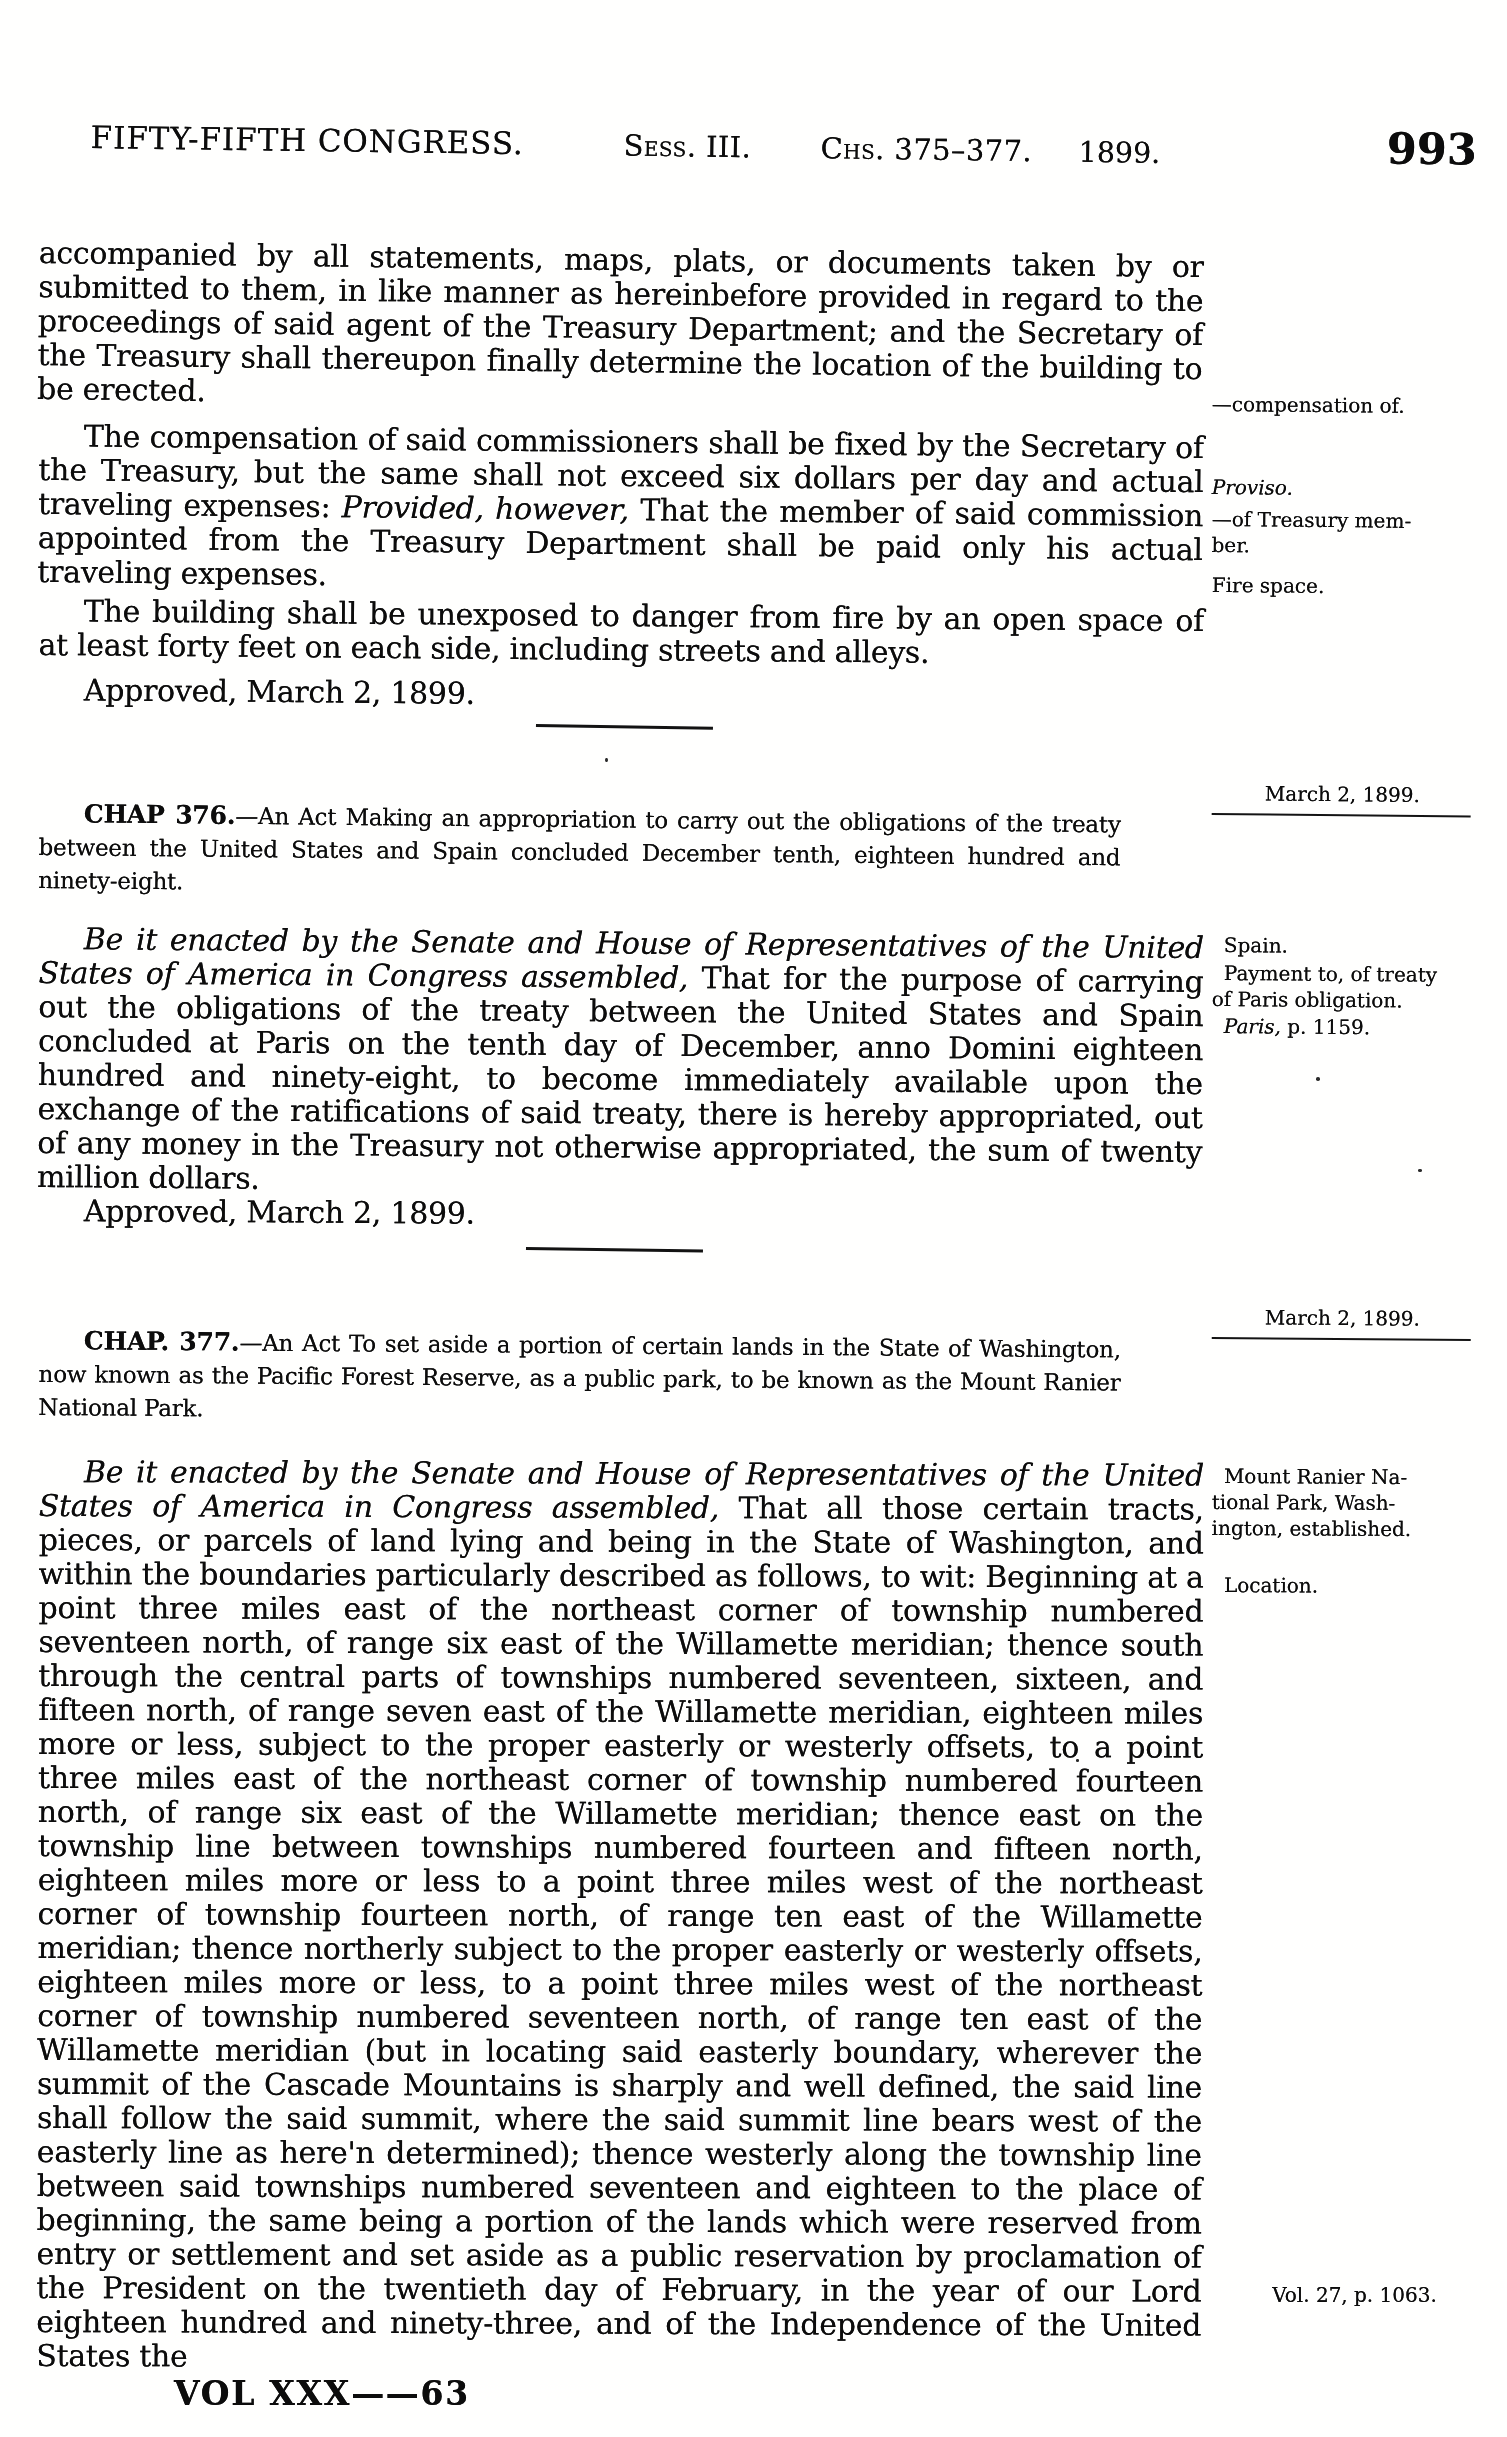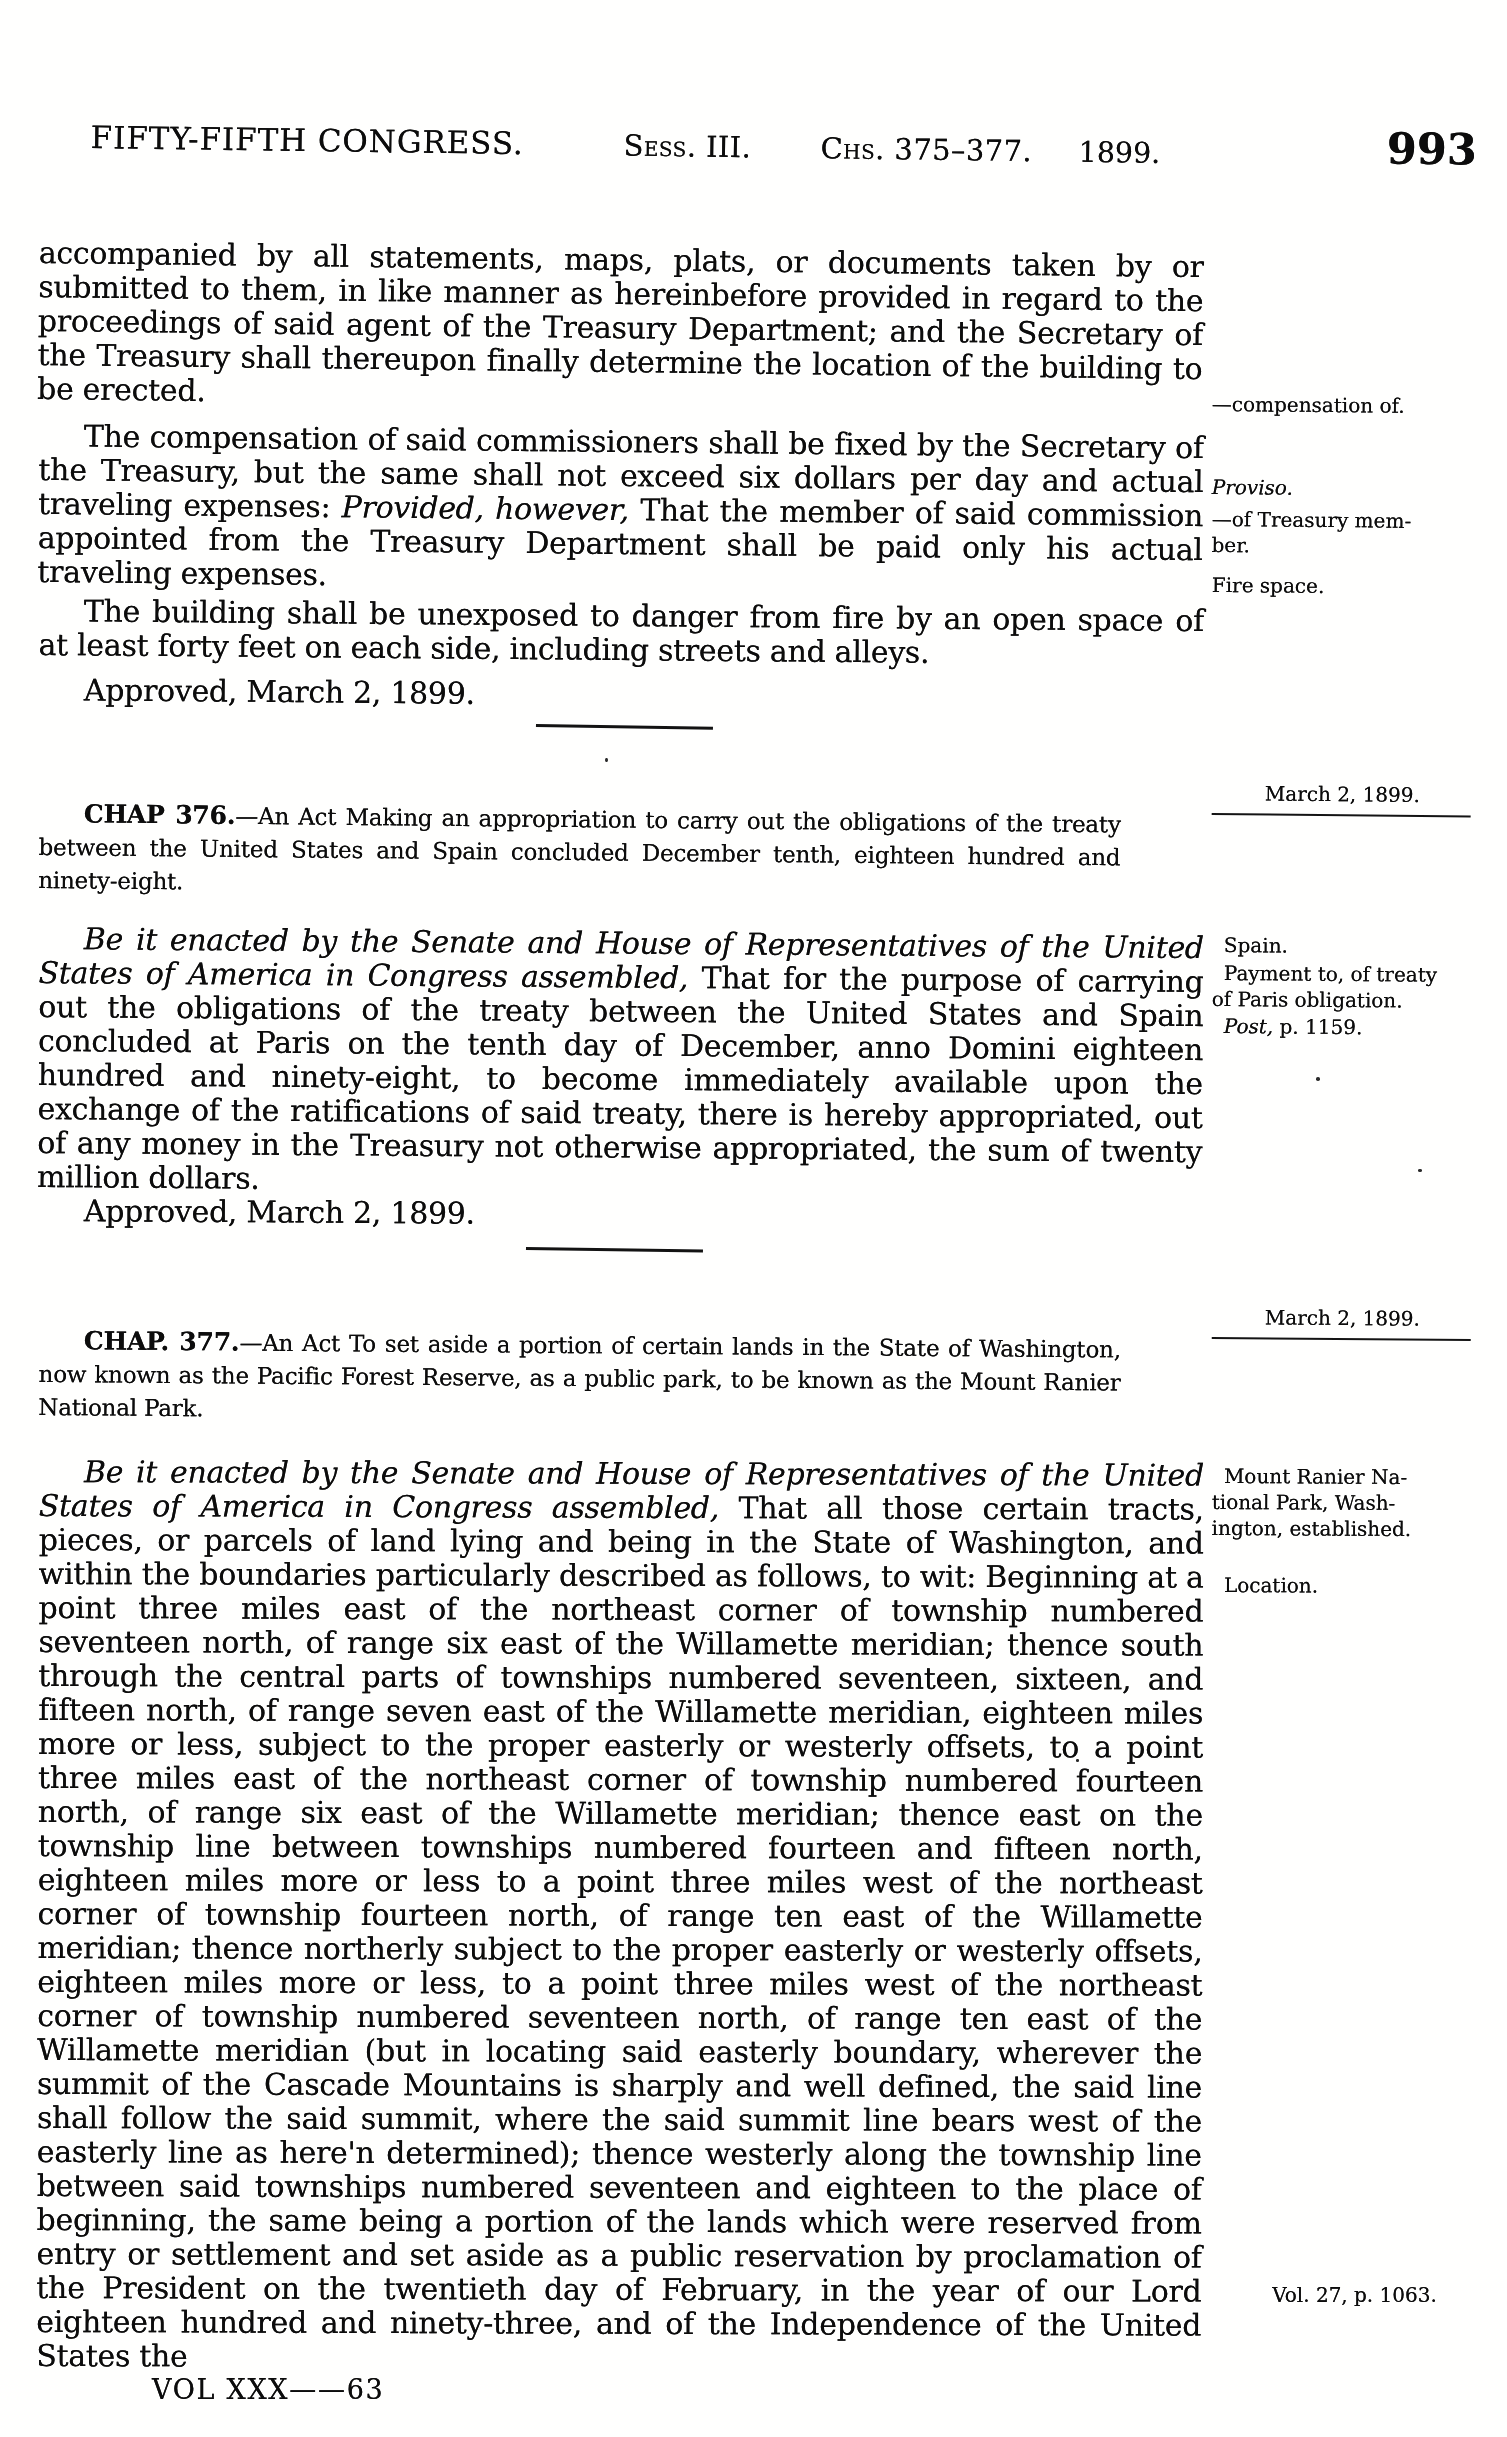--- a/index.html
+++ b/index.html
@@ -33,22 +33,22 @@
   .chap-head b{font-size:25px;}
   .rule{position:absolute;height:2.6px;background:#131313;transform-origin:0 0;}
   
   .note{position:absolute;left:1212px;width:275px;
         font-size:20px;line-height:26px;text-align:left;
         transform-origin:0 0;}
   .note .ln{display:block;}
   .note-date{text-align:center;width:261px;}
   .note-rule{display:block;height:1.7px;background:#141414;margin-top:7px;width:259px;}
   
-  .footer{position:absolute;left:152px;top:2374px;
-          font-size:27px;font-weight:normal;letter-spacing:1.7px;}
+  .footer{position:absolute;left:174px;top:2374px;
+          font-size:33px;font-weight:bold;letter-spacing:1.7px;}
   
   .speck{position:absolute;background:#2a2a2a;border-radius:50%;}
   i{font-style:italic;}
 </style>
 </head>
 <body>
 
 <div class="page">
 
   <div class="hdr">
@@ -87,21 +87,21 @@
 
   <div class="note note-date" style="top:780px;transform:rotate(.55deg);">
     <span>March 2, 1899.</span>
     <span class="note-rule"></span>
   </div>
   <div class="note" style="top:932px;transform:rotate(.45deg);text-indent:12px;">Spain.</div>
   <div class="note" style="top:960px;transform:rotate(.45deg);">
     <span class="ln" style="text-indent:12px;">Payment to, of treaty</span>
     <span class="ln">of Paris obligation.</span>
   </div>
-  <div class="note" style="top:1013px;transform:rotate(.45deg);text-indent:12px;"><i>Post,</i><span> p. 1159.</span></div>
+  <div class="note" style="top:1013px;transform:rotate(.45deg);text-indent:12px;"><i>Paris,</i><span> p. 1159.</span></div>
 
   <p class="blk chap-head ind" style="top:1301px;transform:rotate(.45deg);"><b>CHAP. 377.</b><span>—An Act To set aside a portion of certain lands in the State of Washington, now known as the Pacific Forest Reserve, as a public park, to be known as the Mount Ranier National Park.</span></p>
 
   <p class="blk ind" style="top:1425px;transform:rotate(.18deg);"><i>Be it enacted by the Senate and House of Representatives of the United States of America in Congress assembled,</i><span> That all those certain tracts, pieces, or parcels of land lying and being in the State of Washington, and within the boundaries particularly described as follows, to wit: Beginning at a point three miles east of the northeast corner of township numbered seventeen north, of range six east of the Willamette meridian; thence south through the central parts of townships numbered seventeen, sixteen, and fifteen north, of range seven east of the Willamette meridian, eighteen miles more or less, subject to the proper easterly or westerly offsets, to a point three miles east of the northeast corner of township numbered fourteen north, of range six east of the Willamette meridian; thence east on the township line between townships numbered fourteen and fifteen north, eighteen miles more or less to a point three miles west of the northeast corner of township fourteen north, of range ten east of the Willamette meridian; thence northerly subject to the proper easterly or westerly offsets, eighteen miles more or less, to a point three miles west of the northeast corner of township numbered seventeen north, of range ten east of the Willamette meridian (but in locating said easterly boundary, wherever the summit of the Cascade Mountains is sharply and well defined, the said line shall follow the said summit, where the said summit line bears west of the easterly line as here'n determined); thence westerly along the township line between said townships numbered seventeen and eighteen to the place of beginning, the same being a portion of the lands which were reserved from entry or settlement and set aside as a public reservation by proclamation of the President on the twentieth day of February, in the year of our Lord eighteen hundred and ninety-three, and of the Independence of the United States the</span></p>
 
   <div class="note note-date" style="top:1304px;transform:rotate(.45deg);">
     <span>March 2, 1899.</span>
     <span class="note-rule"></span>
   </div>
   <div class="note" style="top:1463px;transform:rotate(.3deg);">

